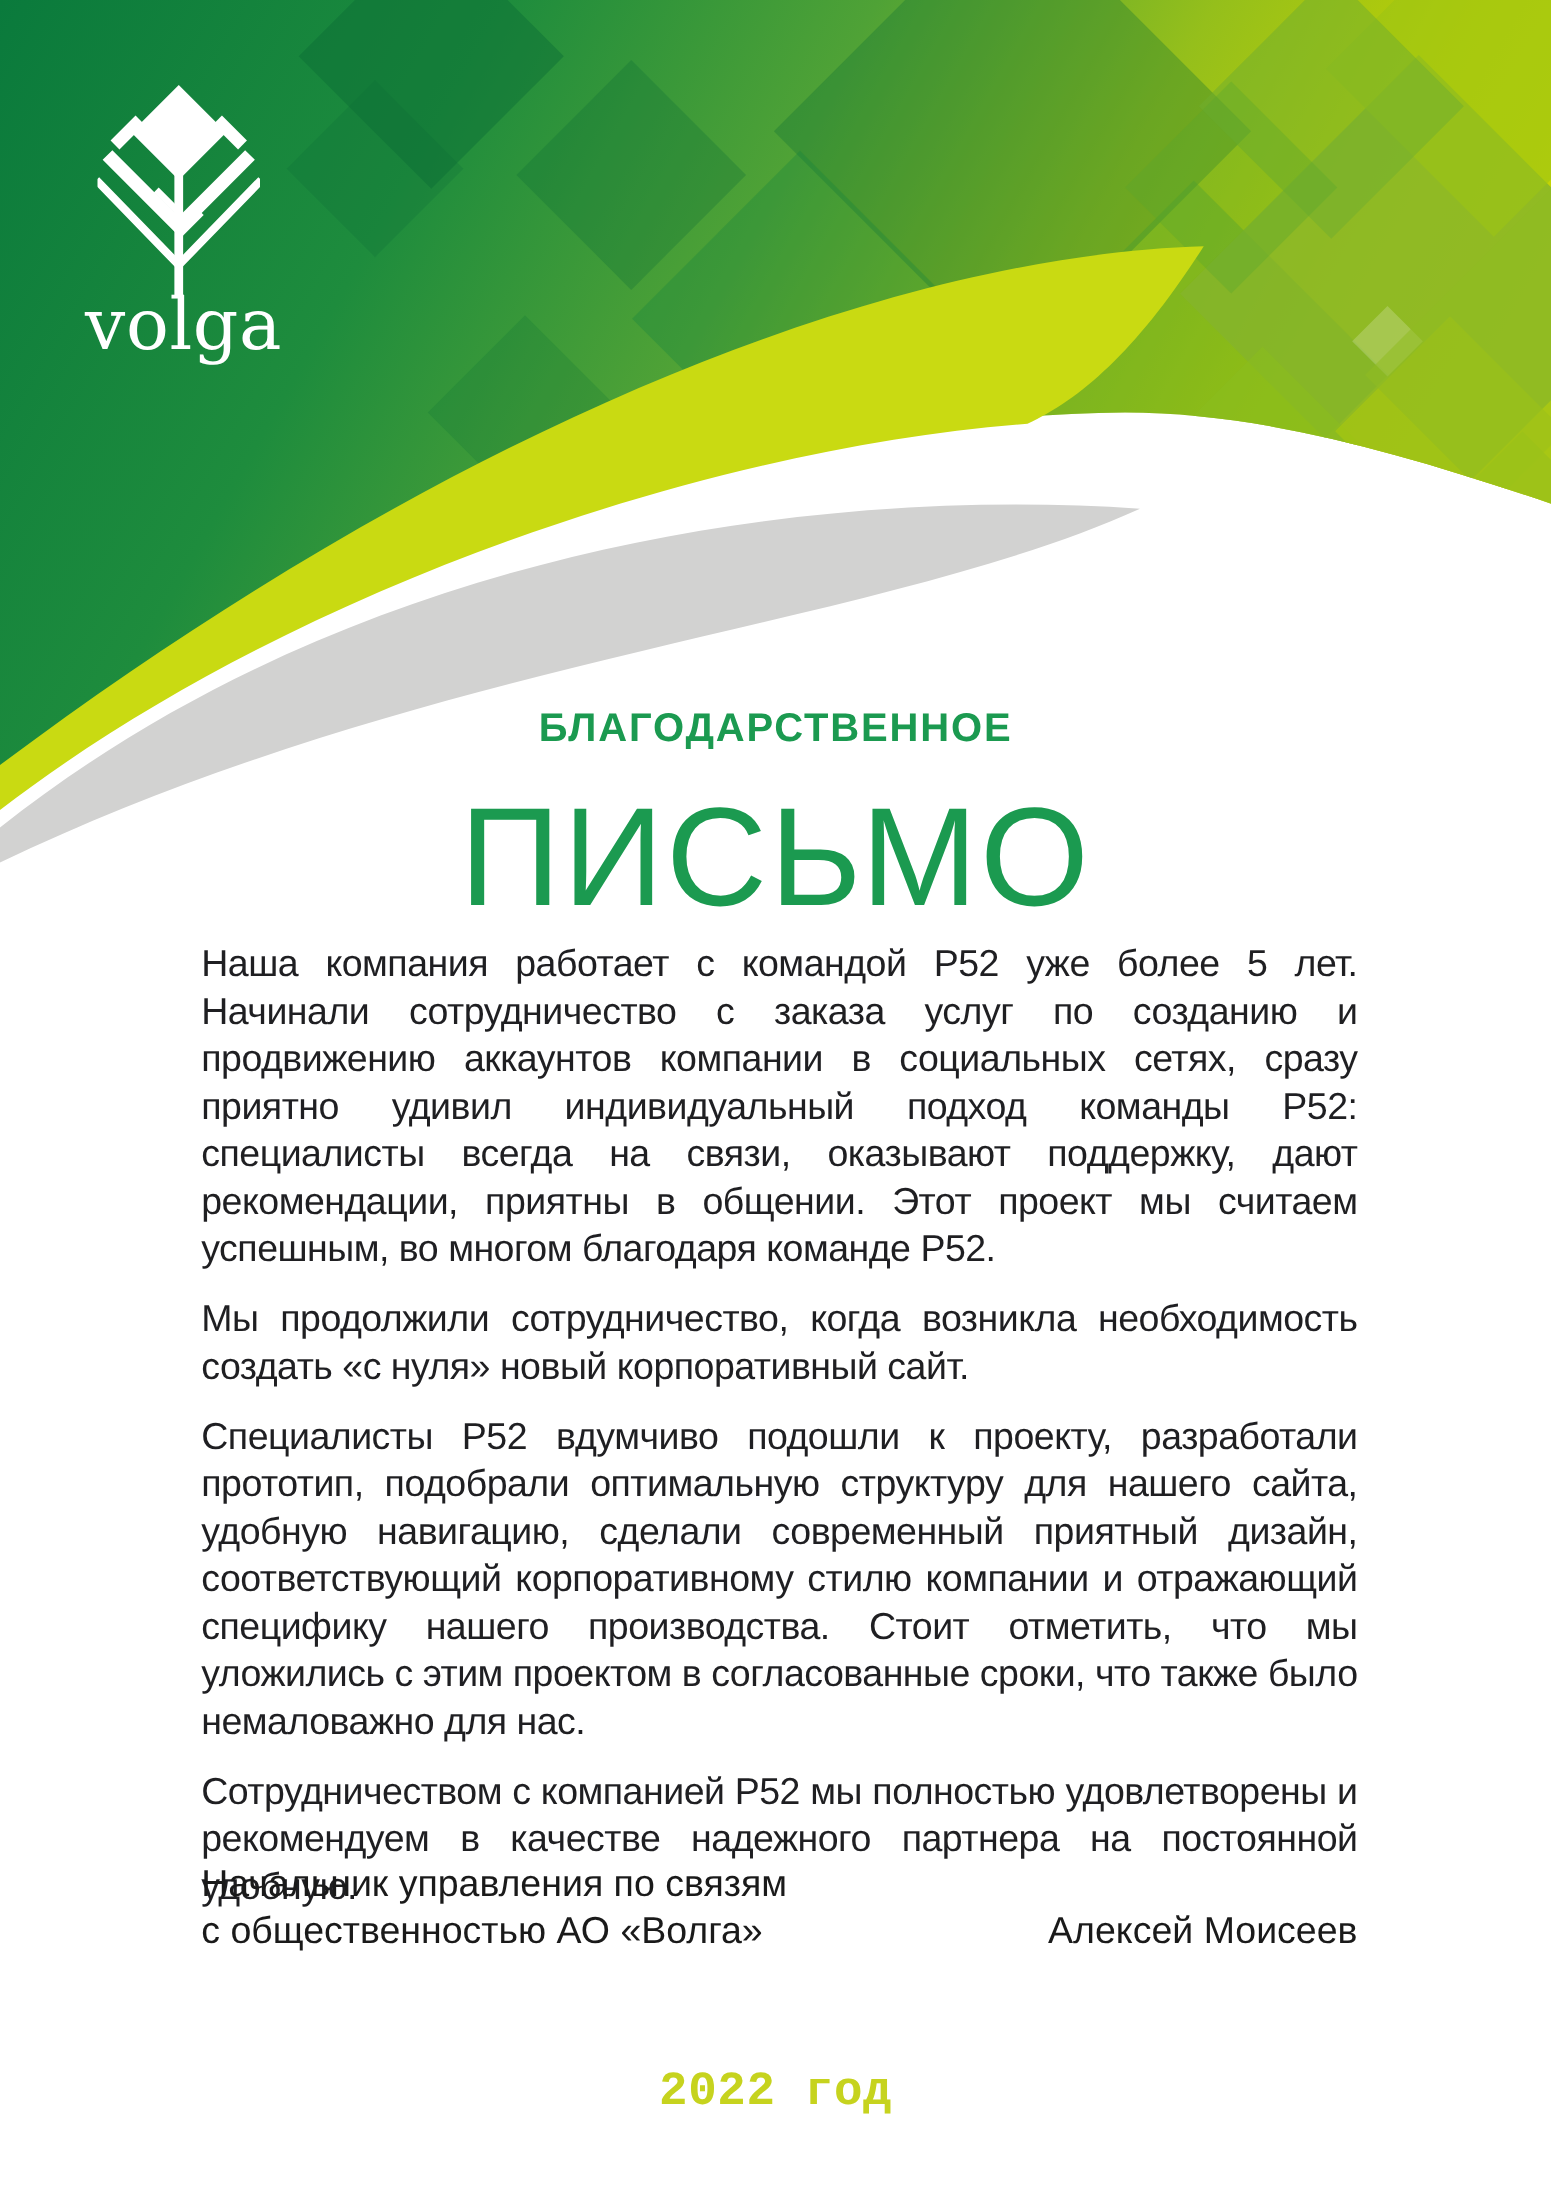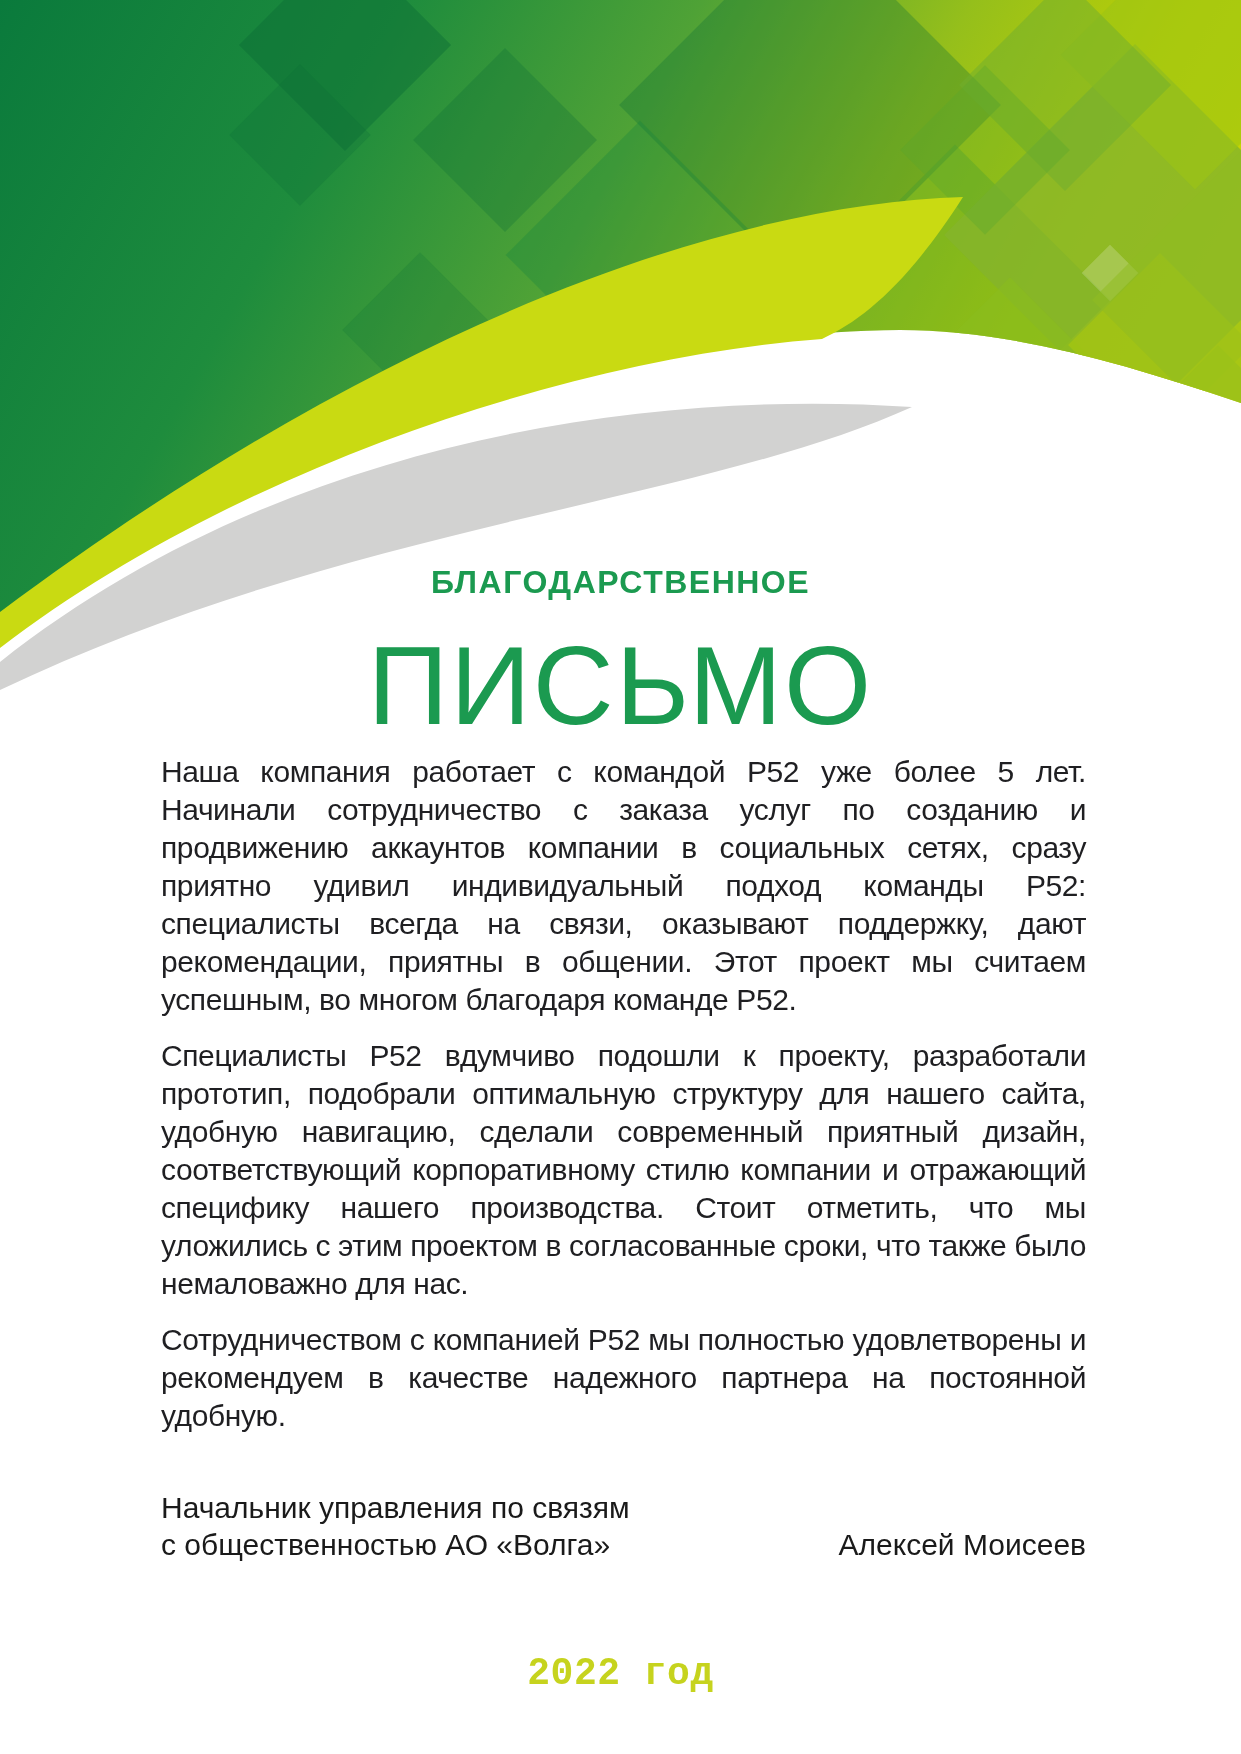--- a/index.html
+++ b/index.html
@@ -102,26 +102,42 @@
       <rect x="1095" y="280" width="130" height="130" transform="rotate(45 1160 345)" fill="#aac80e" opacity="0.6"></rect>
       <rect x="925" y="90" width="120" height="120" transform="rotate(45 985 150)" fill="#58a52f" opacity="0.35"></rect>
       <rect x="1150" y="160" width="280" height="280" transform="rotate(45 1290 300)" fill="#8fbc22" opacity="0.55"></rect>
       <rect x="715" y="285" width="90" height="90" transform="rotate(45 760 330)" fill="#7fb82a" opacity="0.3"></rect>
     </g>
 
     <path d="M0,612 C380,328 724,204 963,197 C910,280 865,319 822,339 C570,358 232,470 0,648 Z" fill="#c9da12"></path>
     <path d="M0,662 C270,448 630,388 912,407 C700,503 345,525 0,690 Z" fill="#d2d2d1"></path>
   </svg>
 
+  <div class="logo">
+    <svg class="logo-icon" viewBox="0 0 130 175" width="130" height="175" aria-hidden="true">
+      <g stroke="#ffffff" fill="none">
+        <path d="M65,2 L103,40 L65,78 L27,40 Z" fill="#ffffff" stroke="none"></path>
+        <path d="M14,50 L34,30" stroke-width="10"></path>
+        <path d="M116,50 L96,30" stroke-width="10"></path>
+        <path d="M8,58 L65,115 L122,58" stroke-width="11"></path>
+        <path d="M-1,78 L65,146 L131,78" stroke-width="6.5"></path>
+        <path d="M65,66 L65,170" stroke-width="7"></path>
+        <path d="M65,104 L47,86" stroke-width="5.5"></path>
+        <path d="M65,122 L83,104" stroke-width="5.5"></path>
+      </g>
+    </svg>
+    <div class="logo-word">volga</div>
+  </div>
 
   <div class="title1">БЛАГОДАРСТВЕННОЕ</div>
   <div class="title2">ПИСЬМО</div>
 
   <div class="body-text">
     <p>Наша компания работает с командой Р52 уже более 5 лет. Начинали сотрудничество с заказа услуг по созданию и продвижению аккаунтов компании в социальных сетях, сразу приятно удивил индивидуальный подход команды Р52: специалисты всегда на связи, оказывают поддержку, дают рекомендации, приятны в общении. Этот проект мы считаем успешным, во многом благодаря команде Р52.</p>
+    <p>Мы продолжили сотрудничество, когда возникла необходимость создать «с нуля» новый корпоративный сайт.</p>
     <p>Специалисты Р52 вдумчиво подошли к проекту, разработали прототип, подобрали оптимальную структуру для нашего сайта, удобную навигацию, сделали современный приятный дизайн, соответствующий корпоративному стилю компании и отражающий специфику нашего производства. Стоит отметить, что мы уложились с этим проектом в согласованные сроки, что также было немаловажно для нас.</p>
     <p>Сотрудничеством с компанией Р52 мы полностью удовлетворены и рекомендуем в качестве надежного партнера на постоянной удобную.</p>
   </div>
 
   <div class="signature">
     <div>
       <div>Начальник управления по связям</div>
       <div>с общественностью АО «Волга»</div>
     </div>
     <div>Алексей Моисеев</div>

